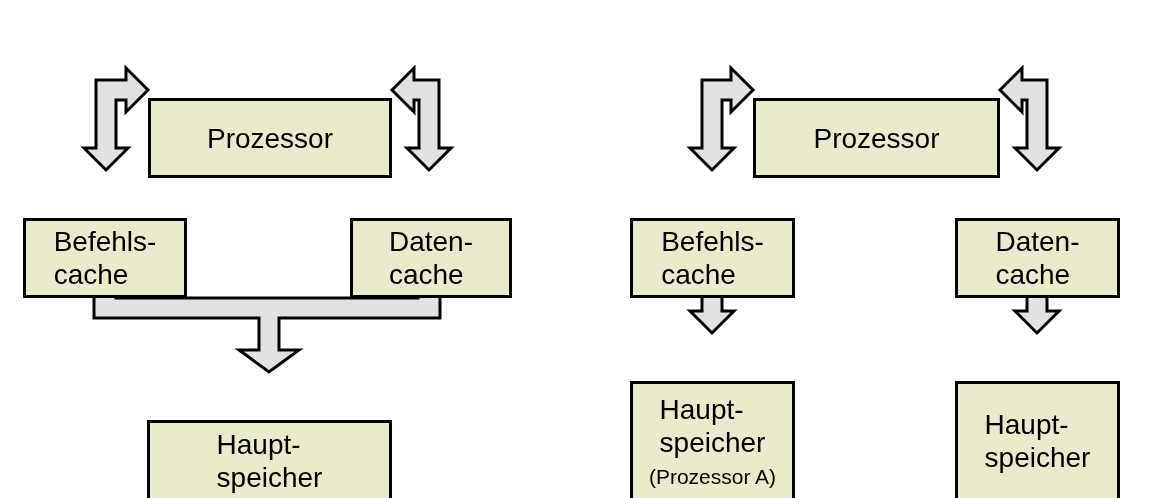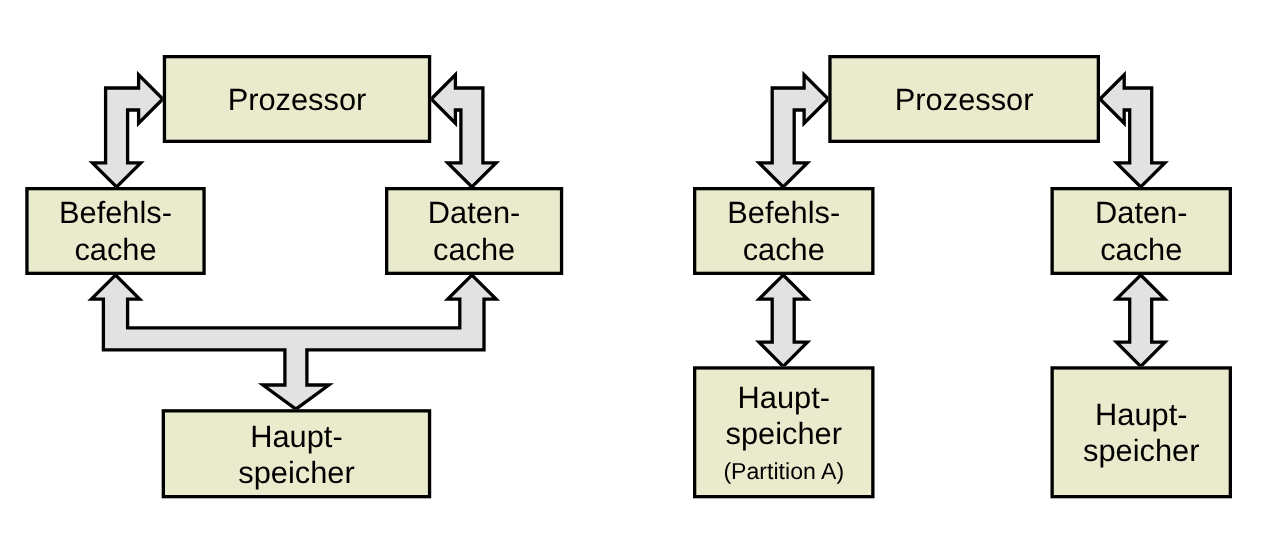--- a/index.html
+++ b/index.html
@@ -32,21 +32,22 @@
     stroke-linejoin: miter;
   }
   .node {
     position: absolute;
     background: var(--box-fill);
     border: 3px solid var(--line-color);
     display: flex;
     flex-direction: column;
     align-items: center;
     justify-content: center;
-    text-align: center;
+    text-align: left;
+    margin-top: 48px;
   }
   .node-label {
     font-size: 28px;
     line-height: 33px;
     white-space: pre-line;
   }
   .node-sublabel {
     font-size: 21px;
     line-height: 25px;
     margin-top: 5px;
@@ -109,20 +110,20 @@
     <span class="node-label">Befehls-
 cache</span>
   </div>
   <div class="node r-datencache">
     <span class="node-label">Daten-
 cache</span>
   </div>
   <div class="node r-hauptspeicherA">
     <span class="node-label">Haupt-
 speicher</span>
-    <span class="node-sublabel">(Partition A)</span>
+    <span class="node-sublabel">(Prozessor A)</span>
   </div>
   <div class="node r-hauptspeicherB">
     <span class="node-label">Haupt-
 speicher</span>
   </div>
 
 </div>
 
 </body></html>

